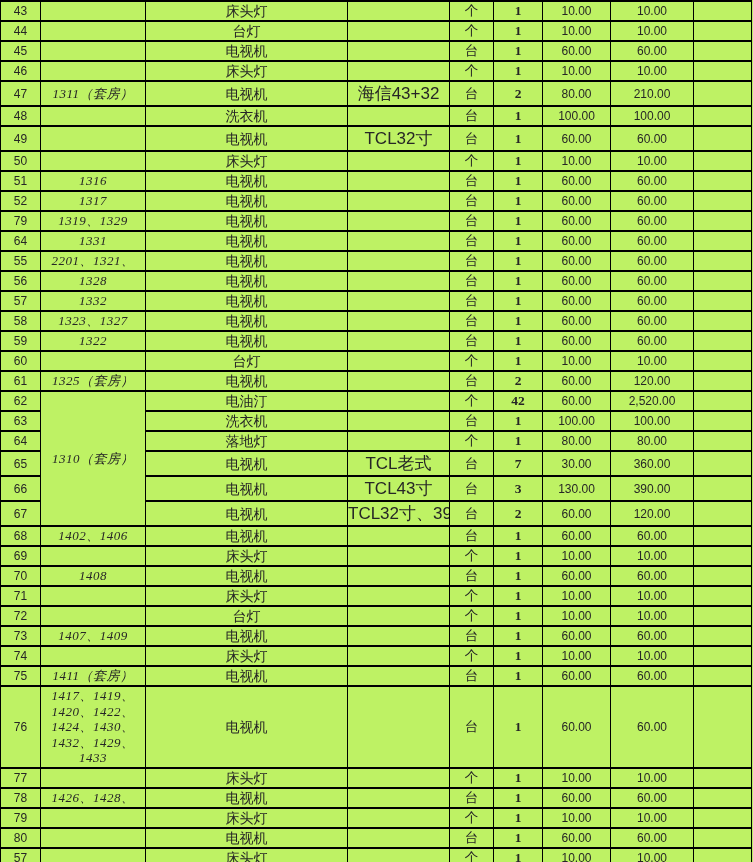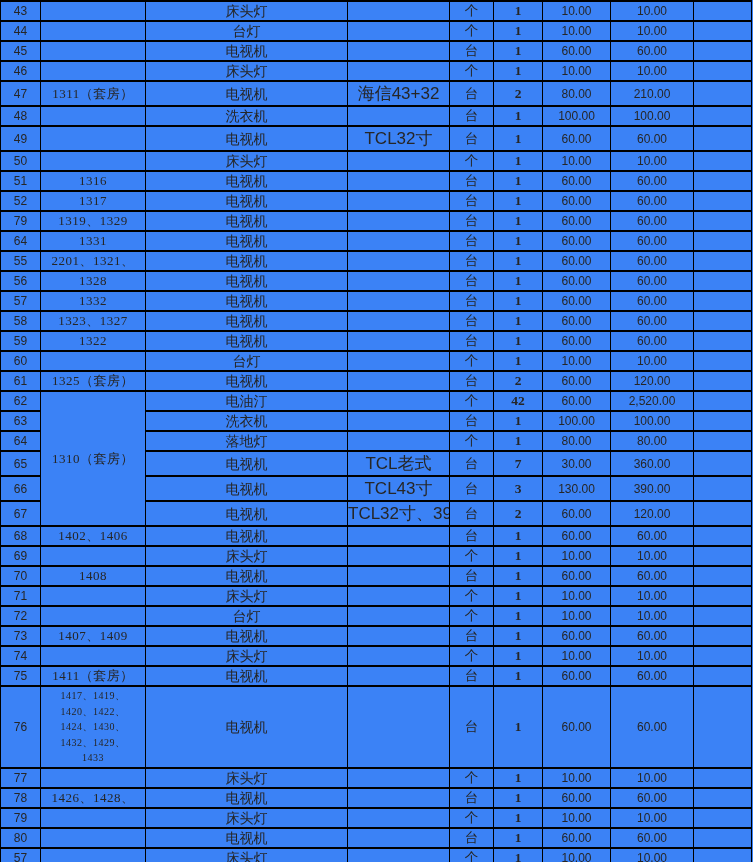--- a/index.html
+++ b/index.html
@@ -9,21 +9,21 @@
   }
   body {
     width: 753px;
     height: 862px;
     overflow: hidden;
     font-family: "Liberation Sans", sans-serif;
   }
   .sheet {
     width: 753px;
     height: 862px;
-    background: #3b82f6;
+    background: #bef264;
     position: relative;
   }
   table.grid {
     border-collapse: collapse;
     table-layout: fixed;
     width: 751px;
     margin: 0;
   }
   table.grid td {
     border-left: 1px solid var(--grid-color, #000);
@@ -41,25 +41,26 @@
   table.grid tr.tall { height: 80px; }
 
   td.col-no {
     font-size: 12px;
     color: var(--text-color, #262626);
   }
   td.col-room {
     font-family: "Liberation Serif", serif;
     font-size: 13px;
     letter-spacing: 0.5px;
+    font-style: italic;
   }
   td.col-room.multiline {
     white-space: pre-line;
     line-height: 15.5px;
-    font-size: 10px;
+    font-size: 13px;
     padding: 1px 0;
   }
   td.col-item {
     font-size: 14px;
     line-height: 18px;
   }
   td.col-spec {
     font-size: 17px;
   }
   td.col-unit {

